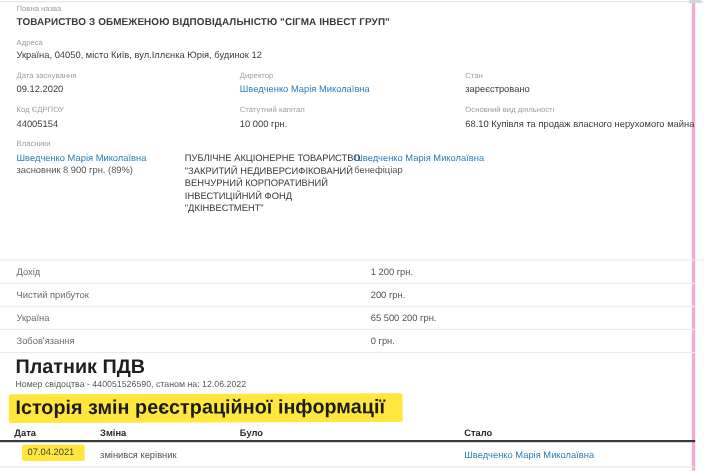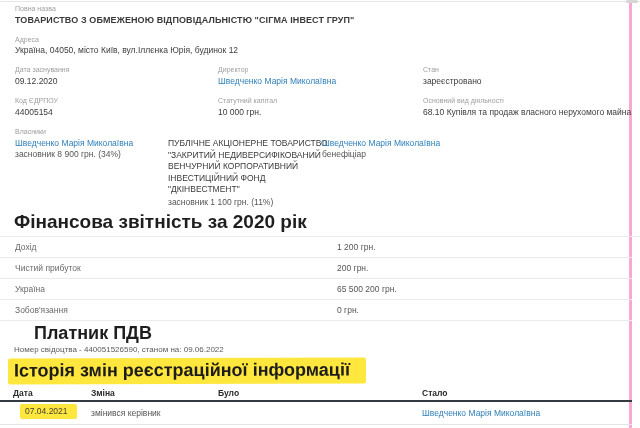--- a/index.html
+++ b/index.html
@@ -67,55 +67,53 @@
   <div class="lbl c2" style="top:97px;">Статутний капітал</div>
   <div class="val c2" style="top:107px;">10 000 грн.</div>
 
   <div class="lbl c3" style="top:97px;">Основний вид діяльності</div>
   <div class="val c3" style="top:107px;">68.10 Купівля та продаж власного нерухомого майна</div>
 
   <div class="lbl" style="top:128px; left:15px;">Власники</div>
 
   <div class="owner-block" style="top:138px; left:15px; width:150px;">
     <div class="owner-name-link">Шведченко Марія Миколаївна</div>
-    <div class="owner-role">засновник 8 900 грн. (34%)</div>
+    <div class="owner-role">засновник 8 900 грн. (89%)</div>
   </div>
 
   <div class="owner-block" style="top:138px; left:168px; width:168px;">
     <div class="owner-name-plain">ПУБЛІЧНЕ АКЦІОНЕРНЕ ТОВАРИСТВО "ЗАКРИТИЙ НЕДИВЕРСИФІКОВАНИЙ ВЕНЧУРНИЙ КОРПОРАТИВНИЙ ІНВЕСТИЦІЙНИЙ ФОНД "ДКІНВЕСТМЕНТ"</div>
-    <div class="owner-role">засновник 1 100 грн. (11%)</div>
   </div>
 
   <div class="owner-block" style="top:138px; left:322px; width:170px;">
     <div class="owner-name-link">Шведченко Марія Миколаївна</div>
     <div class="owner-role">бенефіціар</div>
   </div>
 
-  <div class="h2" style="top:211px;">Фінансова звітність за 2020 рік</div>
 
   <div class="fin-row" style="top:236px;padding-left:44px;">
     <span class="fin-label">Дохід</span>
     <span class="fin-value">1 200 грн.</span>
   </div>
   <div class="fin-row" style="top:257px;">
     <span class="fin-label">Чистий прибуток</span>
     <span class="fin-value">200 грн.</span>
   </div>
   <div class="fin-row" style="top:278px;">
     <span class="fin-label">Україна</span>
     <span class="fin-value">65 500 200 грн.</span>
   </div>
   <div class="fin-row" style="top:299px;">
     <span class="fin-label">Зобов'язання</span>
     <span class="fin-value">0 грн.</span>
   </div>
   <div class="fin-bottom"></div>
 
-  <div class="h2" style="top:323px; font-size:18px;margin-left:20px;">Платник ПДВ</div>
-  <div class="vat-details">Номер свідоцтва - 440051526590, станом на: 09.06.2022</div>
+  <div class="h2" style="top:323px; font-size:18px;">Платник ПДВ</div>
+  <div class="vat-details">Номер свідоцтва - 440051526590, станом на: 12.06.2022</div>
 
   <div class="hist-title-wrap">
     <span class="hist-title">Історія змін реєстраційної інформації</span>
   </div>
 
   <div class="hist-head" style="left:13px;">Дата</div>
   <div class="hist-head" style="left:91px;">Зміна</div>
   <div class="hist-head" style="left:218px;text-align:right;">Було</div>
   <div class="hist-head" style="left:422px;">Стало</div>
   <div class="hist-sep"></div>

